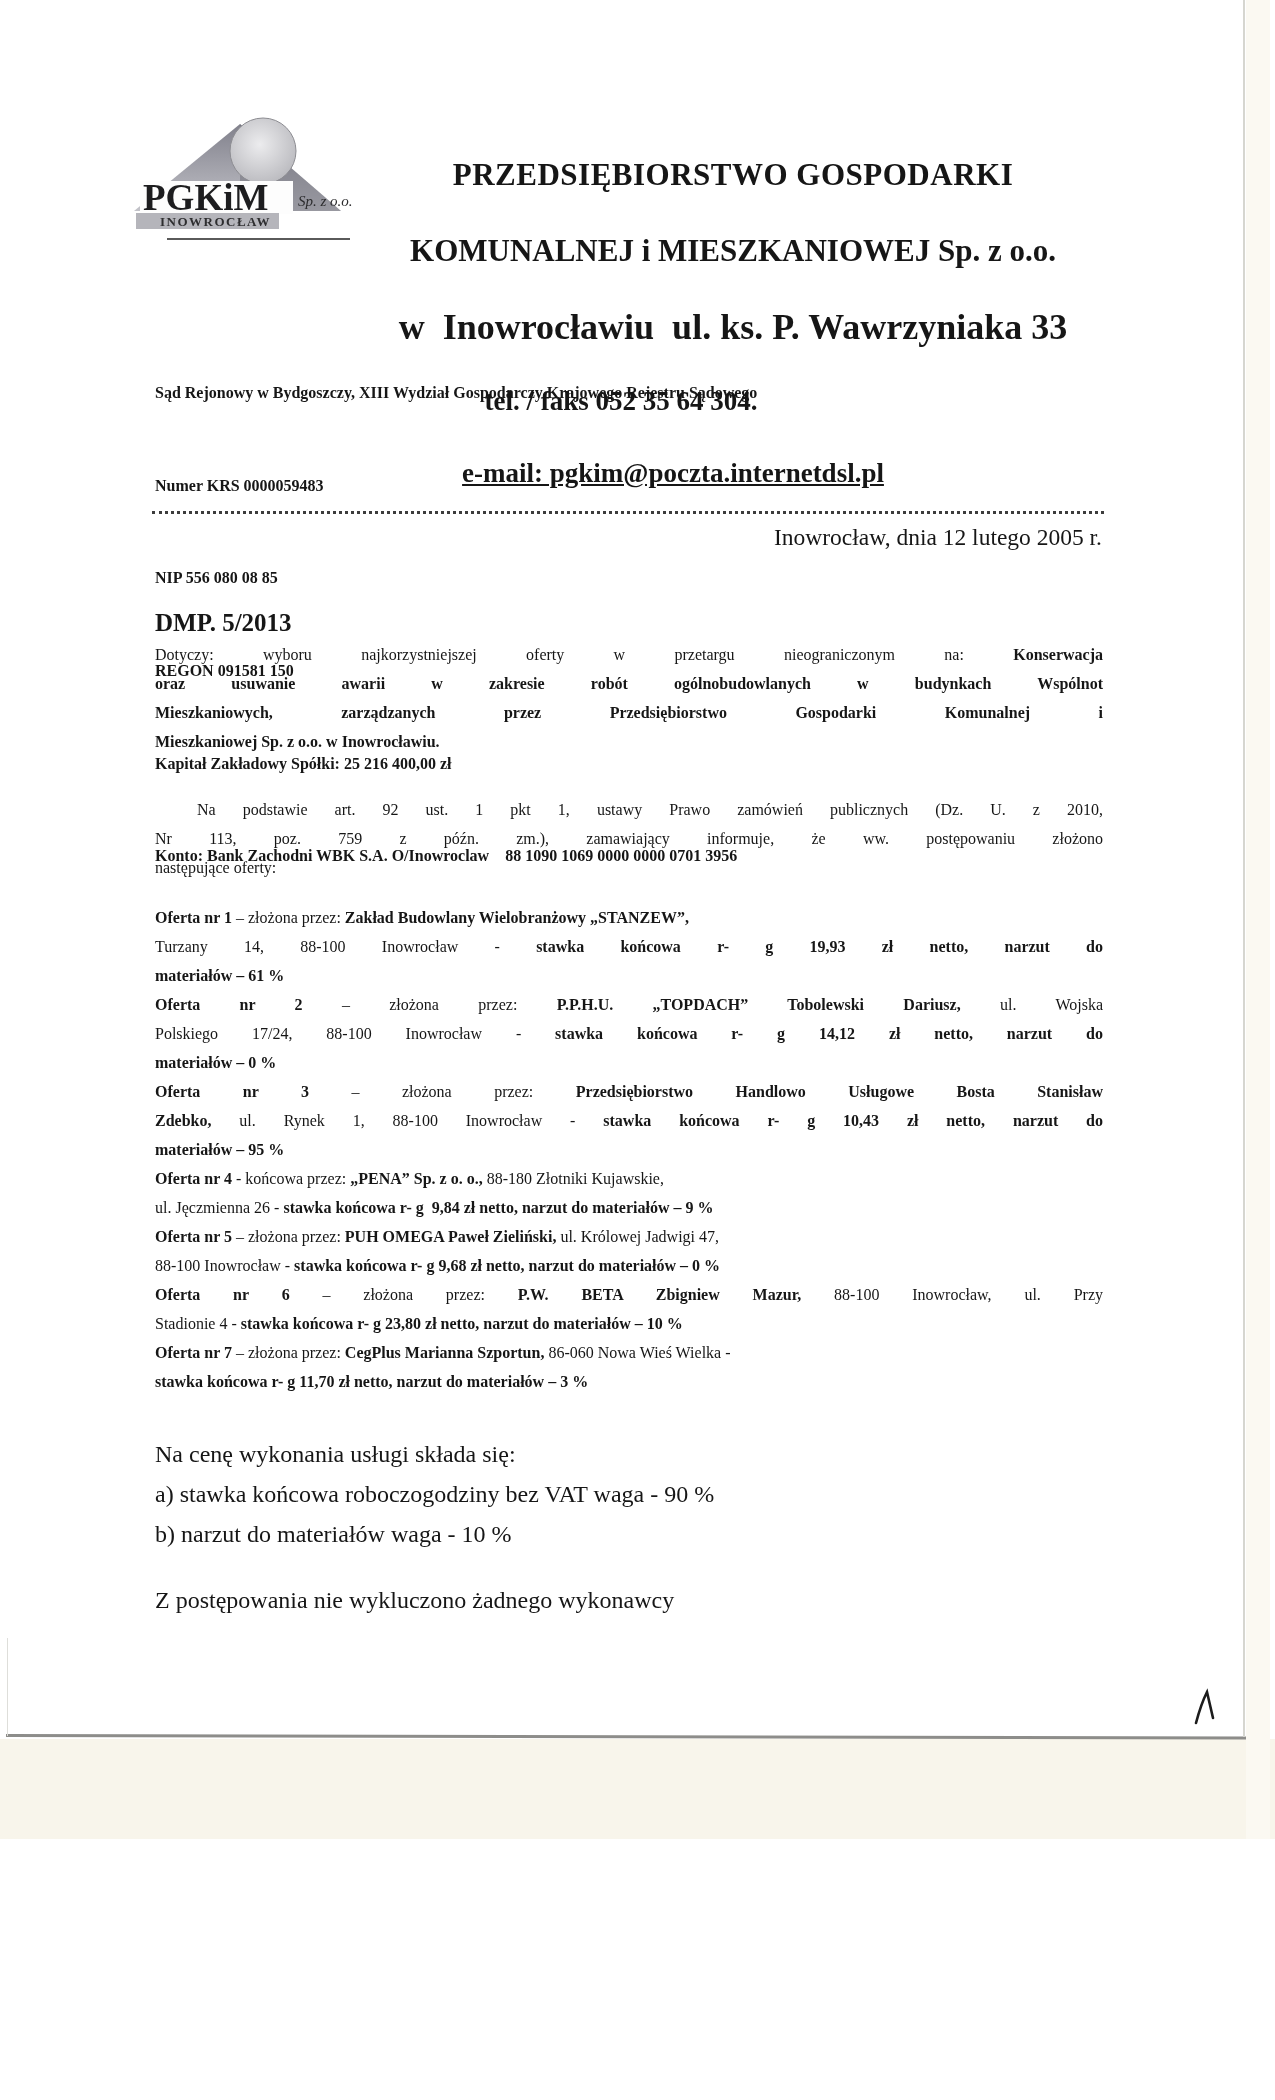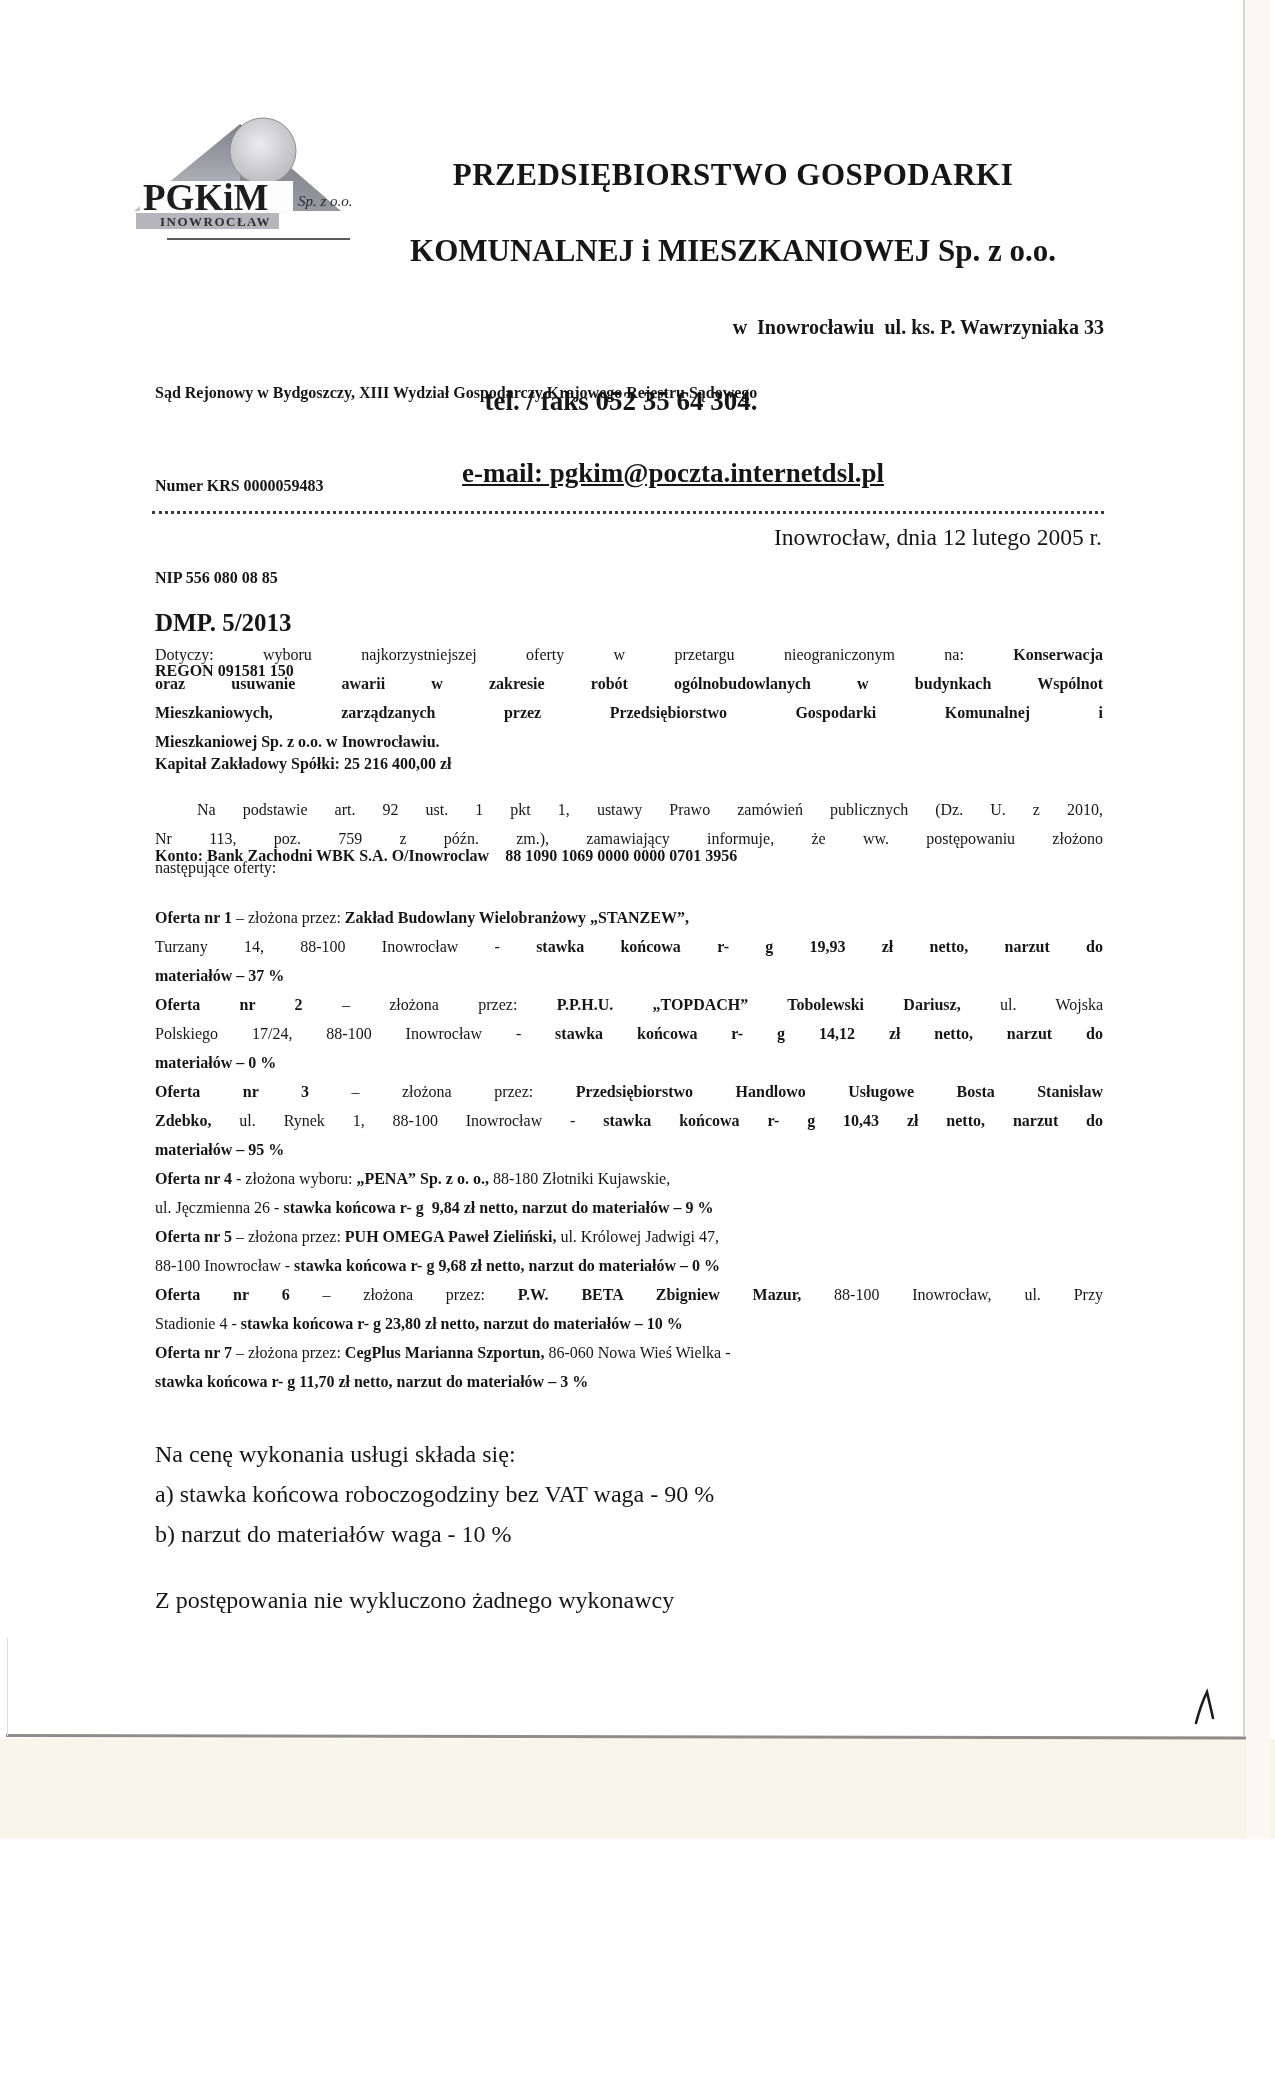--- a/index.html
+++ b/index.html
@@ -13,21 +13,21 @@
   .page-bottom-edge { left:6px; top:1734px; width:1240px; height:3px; background:#8d8d8a; transform:rotate(0.12deg); transform-origin:left center; }
   .page-right-edge  { left:1243px; top:0; width:2px; height:1737px; background:#d6d6d0; }
   .page-left-edge   { left:7px; top:1638px; width:1px; height:98px; background:#dededa; }
 
   
   .logo { left:128px; top:110px; width:228px; height:134px; }
   .logo-rule { left:167px; top:238px; width:183px; height:2px; background:#5a5a5a; }
   .head-center { left:362px; top:119px; width:742px; text-align:center; font-weight:bold; white-space:pre-wrap; }
   .title1 { font-size:31px; line-height:40px; letter-spacing:0.5px; }
   .title2 { font-size:31px; line-height:40px; }
-  .title3 { font-size:20px; line-height:40px;text-align:right; }
+  .title3 { font-size:36px; line-height:40px; }
   .phone  { font-size:27px; line-height:36px; position:relative; left:-112px; }
   .email  { font-size:27px; line-height:36px; position:relative; left:-60px; text-decoration:underline; font-weight:bold; }
 
   .registry { left:155px; top:316px; width:1090px; font-weight:bold; font-size:16px; line-height:30.9px; white-space:pre; }
 
   .dotted { left:152px; top:500px; width:952px; height:14px; border-bottom:3px dotted #3c3c3c; }
   .date-line { top:524px; right:173px; font-size:23.5px; }
 
   .refnum { left:155px; top:609px; font-size:25px; font-weight:bold; }
 
@@ -111,28 +111,28 @@
 
 <div class="abs textblock basis">
     <div class="tline just ind"><span>Na podstawie art. 92 ust. 1 pkt 1, ustawy Prawo zamówień publicznych (Dz. U. z 2010,</span></div>
     <div class="tline just"><span>Nr 113, poz. 759 z późn. zm.), zamawiający informuje, że ww. postępowaniu złożono</span></div>
     <div class="tline"><span>następujące oferty:</span></div>
   </div>
 
 <div class="abs textblock offers">
     <div class="tline"><span class="b">Oferta nr 1 </span><span>– złożona przez: </span><span class="b">Zakład Budowlany Wielobranżowy „STANZEW”,</span></div>
     <div class="tline just"><span>Turzany 14, 88-100 Inowrocław - </span><span class="b">stawka końcowa r- g 19,93 zł netto, narzut do</span></div>
-    <div class="tline"><span class="b">materiałów – 37 %</span></div>
+    <div class="tline"><span class="b">materiałów – 61 %</span></div>
     <div class="tline just"><span class="b">Oferta nr 2 </span><span>– złożona przez: </span><span class="b">P.P.H.U. „TOPDACH” Tobolewski Dariusz, </span><span>ul. Wojska</span></div>
     <div class="tline just"><span>Polskiego 17/24, 88-100 Inowrocław - </span><span class="b">stawka końcowa r- g 14,12 zł netto, narzut do</span></div>
     <div class="tline"><span class="b">materiałów – 0 %</span></div>
     <div class="tline just"><span class="b">Oferta nr 3 </span><span>– złożona przez: </span><span class="b">Przedsiębiorstwo Handlowo Usługowe Bosta Stanisław</span></div>
     <div class="tline just"><span class="b">Zdebko, </span><span>ul. Rynek 1, 88-100 Inowrocław - </span><span class="b">stawka końcowa r- g 10,43 zł netto, narzut do</span></div>
     <div class="tline"><span class="b">materiałów – 95 %</span></div>
-    <div class="tline"><span class="b">Oferta nr 4 </span><span>- złożona wyboru: </span><span class="b">„PENA” Sp. z o. o.,</span><span> 88-180 Złotniki Kujawskie,</span></div>
+    <div class="tline"><span class="b">Oferta nr 4 </span><span>- końcowa przez: </span><span class="b">„PENA” Sp. z o. o.,</span><span> 88-180 Złotniki Kujawskie,</span></div>
     <div class="tline"><span>ul. Jęczmienna 26 - </span><span class="b">stawka końcowa r- g &nbsp;9,84 zł netto, narzut do materiałów – 9 %</span></div>
     <div class="tline"><span class="b">Oferta nr 5 </span><span>– złożona przez: </span><span class="b">PUH OMEGA Paweł Zieliński,</span><span> ul. Królowej Jadwigi 47,</span></div>
     <div class="tline"><span>88-100 Inowrocław - </span><span class="b">stawka końcowa r- g 9,68 zł netto, narzut do materiałów – 0 %</span></div>
     <div class="tline just"><span class="b">Oferta nr 6 </span><span>– złożona przez: </span><span class="b">P.W. BETA Zbigniew Mazur,</span><span> 88-100 Inowrocław, ul. Przy</span></div>
     <div class="tline"><span>Stadionie 4 - </span><span class="b">stawka końcowa r- g 23,80 zł netto, narzut do materiałów – 10 %</span></div>
     <div class="tline"><span class="b">Oferta nr 7 </span><span>– złożona przez: </span><span class="b">CegPlus Marianna Szportun,</span><span> 86-060 Nowa Wieś Wielka -</span></div>
     <div class="tline"><span class="b">stawka końcowa r- g 11,70 zł netto, narzut do materiałów – 3 %</span></div>
   </div>
 
 <div class="abs pricing">

